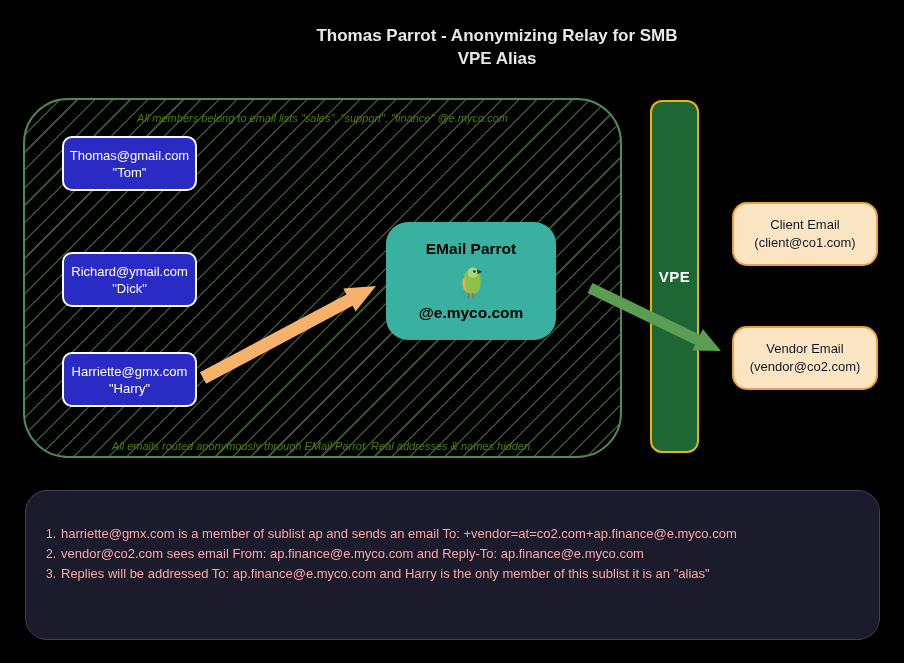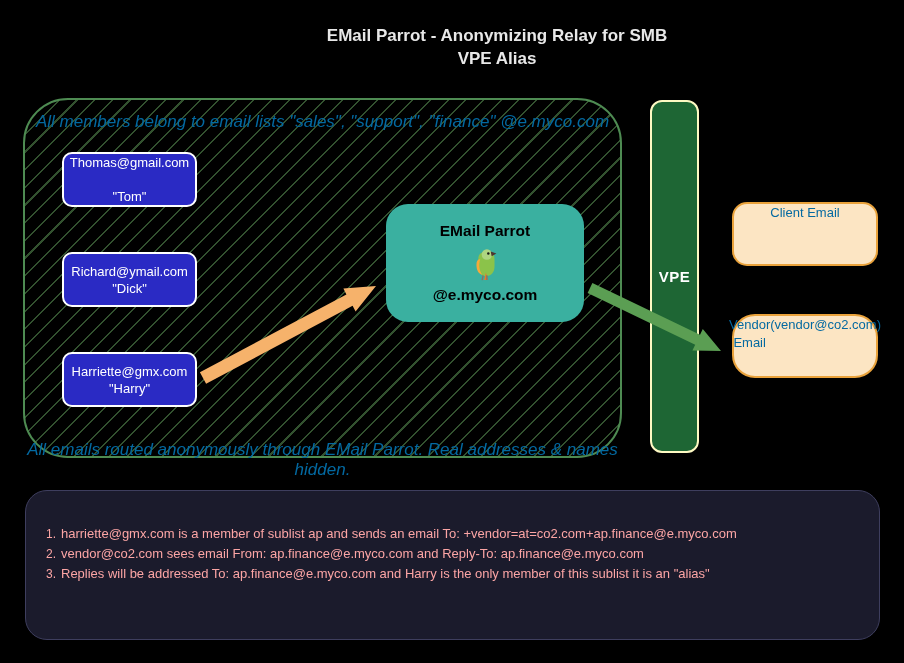--- a/index.html
+++ b/index.html
@@ -19,85 +19,85 @@
   
   .relay-box{
     left:23px;top:98px;width:595px;height:356px;
     border:2px solid #4e8b52;border-radius:45px;
     background:repeating-linear-gradient(135deg,
       rgba(0,0,0,0) 0px, rgba(0,0,0,0) 11px,
       rgba(92,148,86,0.55) 11px, rgba(92,148,86,0.55) 12.5px);
     z-index:1;
   }
   .relay-note{
-    color:#0369a1;font-style:italic;font-size:17px;text-align:center;z-index:2;
+    color:#4d7c0f;font-style:italic;font-size:11px;text-align:center;z-index:2;
   }
   .relay-note.top{left:23px;top:112px;width:599px;}
   .relay-note.bottom{left:23px;top:440px;width:599px;}
 
   
   .member{
     left:62px;width:131px;height:51px;z-index:3;
     background:#2a2ac4;border:2px solid #fff;border-radius:10px;
     color:#fff;font-size:13px;line-height:17px;text-align:center;
     display:flex;flex-direction:column;justify-content:center;
   }
-  .member.m0{top:152px;justify-content:space-between;}
+  .member.m0{top:136px;}
   .member.m1{top:252px;}
   .member.m2{top:352px;}
 
   
   .parrot-box{
-    left:386px;top:204px;width:198px;height:118px;z-index:3;
+    left:386px;top:222px;width:170px;height:118px;z-index:3;
     background:#3ab0a0;border-radius:22px;color:#000;
     display:flex;flex-direction:column;align-items:center;justify-content:center;
     font-weight:bold;font-size:15.5px;
   }
   .parrot-box .line{line-height:20px;}
   .parrot-icon{width:38px;height:38px;margin:3px 0;}
 
   
   .vpe-bar{
     left:650px;top:100px;width:49px;height:353px;z-index:2;
-    background:#1e6634;border:2px solid #fef9c3;border-radius:12px;
+    background:#1e6634;border:2px solid #eab308;border-radius:12px;
     box-sizing:border-box;
     display:flex;align-items:center;justify-content:center;
     color:#fff;font-weight:bold;font-size:15px;letter-spacing:0.5px;
   }
 
   
   .ext-box{
     left:732px;width:146px;height:64px;z-index:3;
     background:#fce5c3;border:2.5px solid #e9a23b;border-radius:15px;
-    color:#0369a1;font-size:13px;line-height:18px;text-align:center;
-    display:flex;flex-direction:row;justify-content:center;box-sizing:border-box;
+    color:#0f172a;font-size:13px;line-height:18px;text-align:center;
+    display:flex;flex-direction:column;justify-content:center;box-sizing:border-box;
   }
   .ext-box.client{top:202px;}
-  .ext-box.vendor{top:314px;border-radius:23px;}
+  .ext-box.vendor{top:326px;}
 
   
   .arrow-layer{left:0;top:0;z-index:4;pointer-events:none;}
 
   
   .notes-panel{
     left:25px;top:490px;width:855px;height:150px;z-index:1;
     background:#1b1b2c;border:1.5px solid #3e3e5e;border-radius:22px;box-sizing:border-box;
   }
   .notes-list{
     left:43px;top:524px;width:830px;z-index:2;
     color:#fca5a5;font-size:13px;line-height:19.2px;
   }
   .note-row{white-space:nowrap;}
   .note-num{display:inline-block;min-width:13px;text-align:right;margin-right:5px;font-size:12px;}
 </style>
 </head>
 <body>
 
 <div class="abs title">
-  <div>EMail Parrot - Anonymizing Relay for SMB</div>
+  <div>Thomas Parrot - Anonymizing Relay for SMB</div>
   <div>VPE Alias</div>
 </div>
 
 <div class="abs relay-box"></div>
 
 <div class="abs relay-note top">All members belong to email lists "sales", "support", "finance" @e.myco.com</div>
 <div class="abs relay-note bottom">All emails routed anonymously through EMail Parrot. Real addresses &amp; names hidden.</div>
 
 <div class="abs member m0">
   <div>Thomas@gmail.com</div>
@@ -126,20 +126,21 @@
   </svg>
   <div class="line">@e.myco.com</div>
 </div>
 
 <div class="abs vpe-bar">
   <span>VPE</span>
 </div>
 
 <div class="abs ext-box client">
   <div>Client Email</div>
+  <div>(client@co1.com)</div>
 </div>
 <div class="abs ext-box vendor">
   <div>Vendor Email</div>
   <div>(vendor@co2.com)</div>
 </div>
 
 <svg class="abs arrow-layer" width="904" height="663" viewBox="0 0 904 663">
   <polygon points="206.1,383.7 352.6,305.8 355.6,311.6 376,286 343.4,288.6 346.4,294.4 199.9,372.3" fill="#f6b26b"></polygon>
   <polygon points="587.6,293.0 695.2,344.7 692.4,350.5 721,351 702.8,328.9 700.0,334.7 592.4,283.0" fill="#5b9e53"></polygon>
 </svg>

